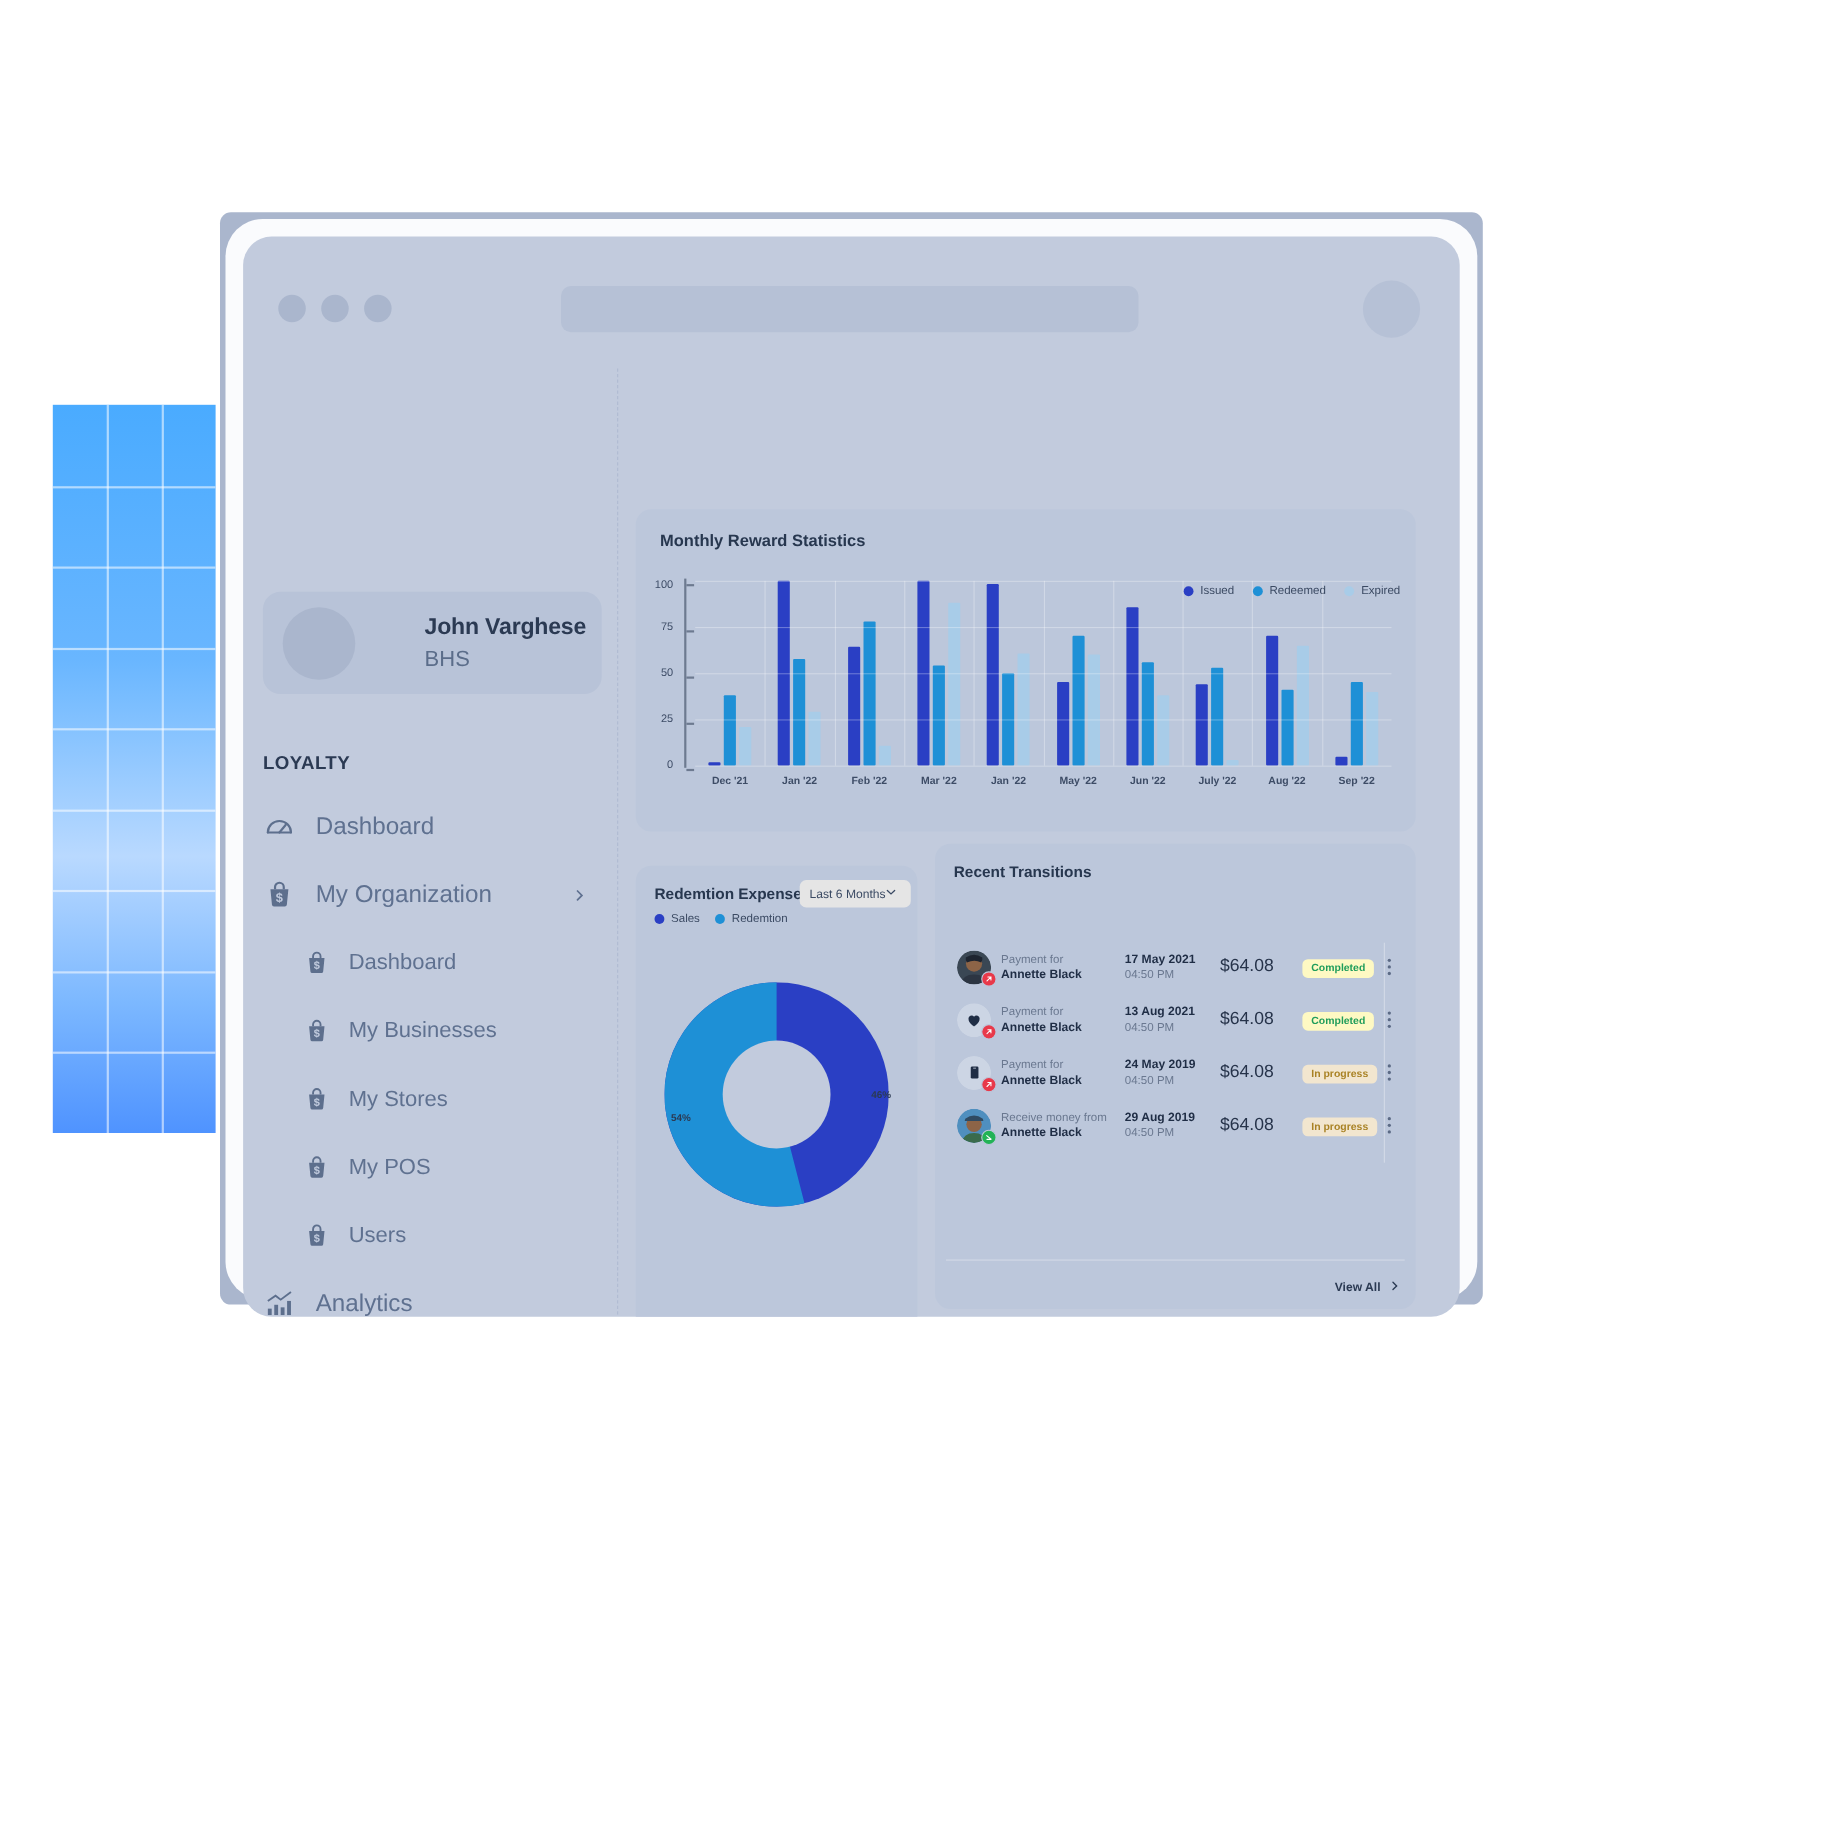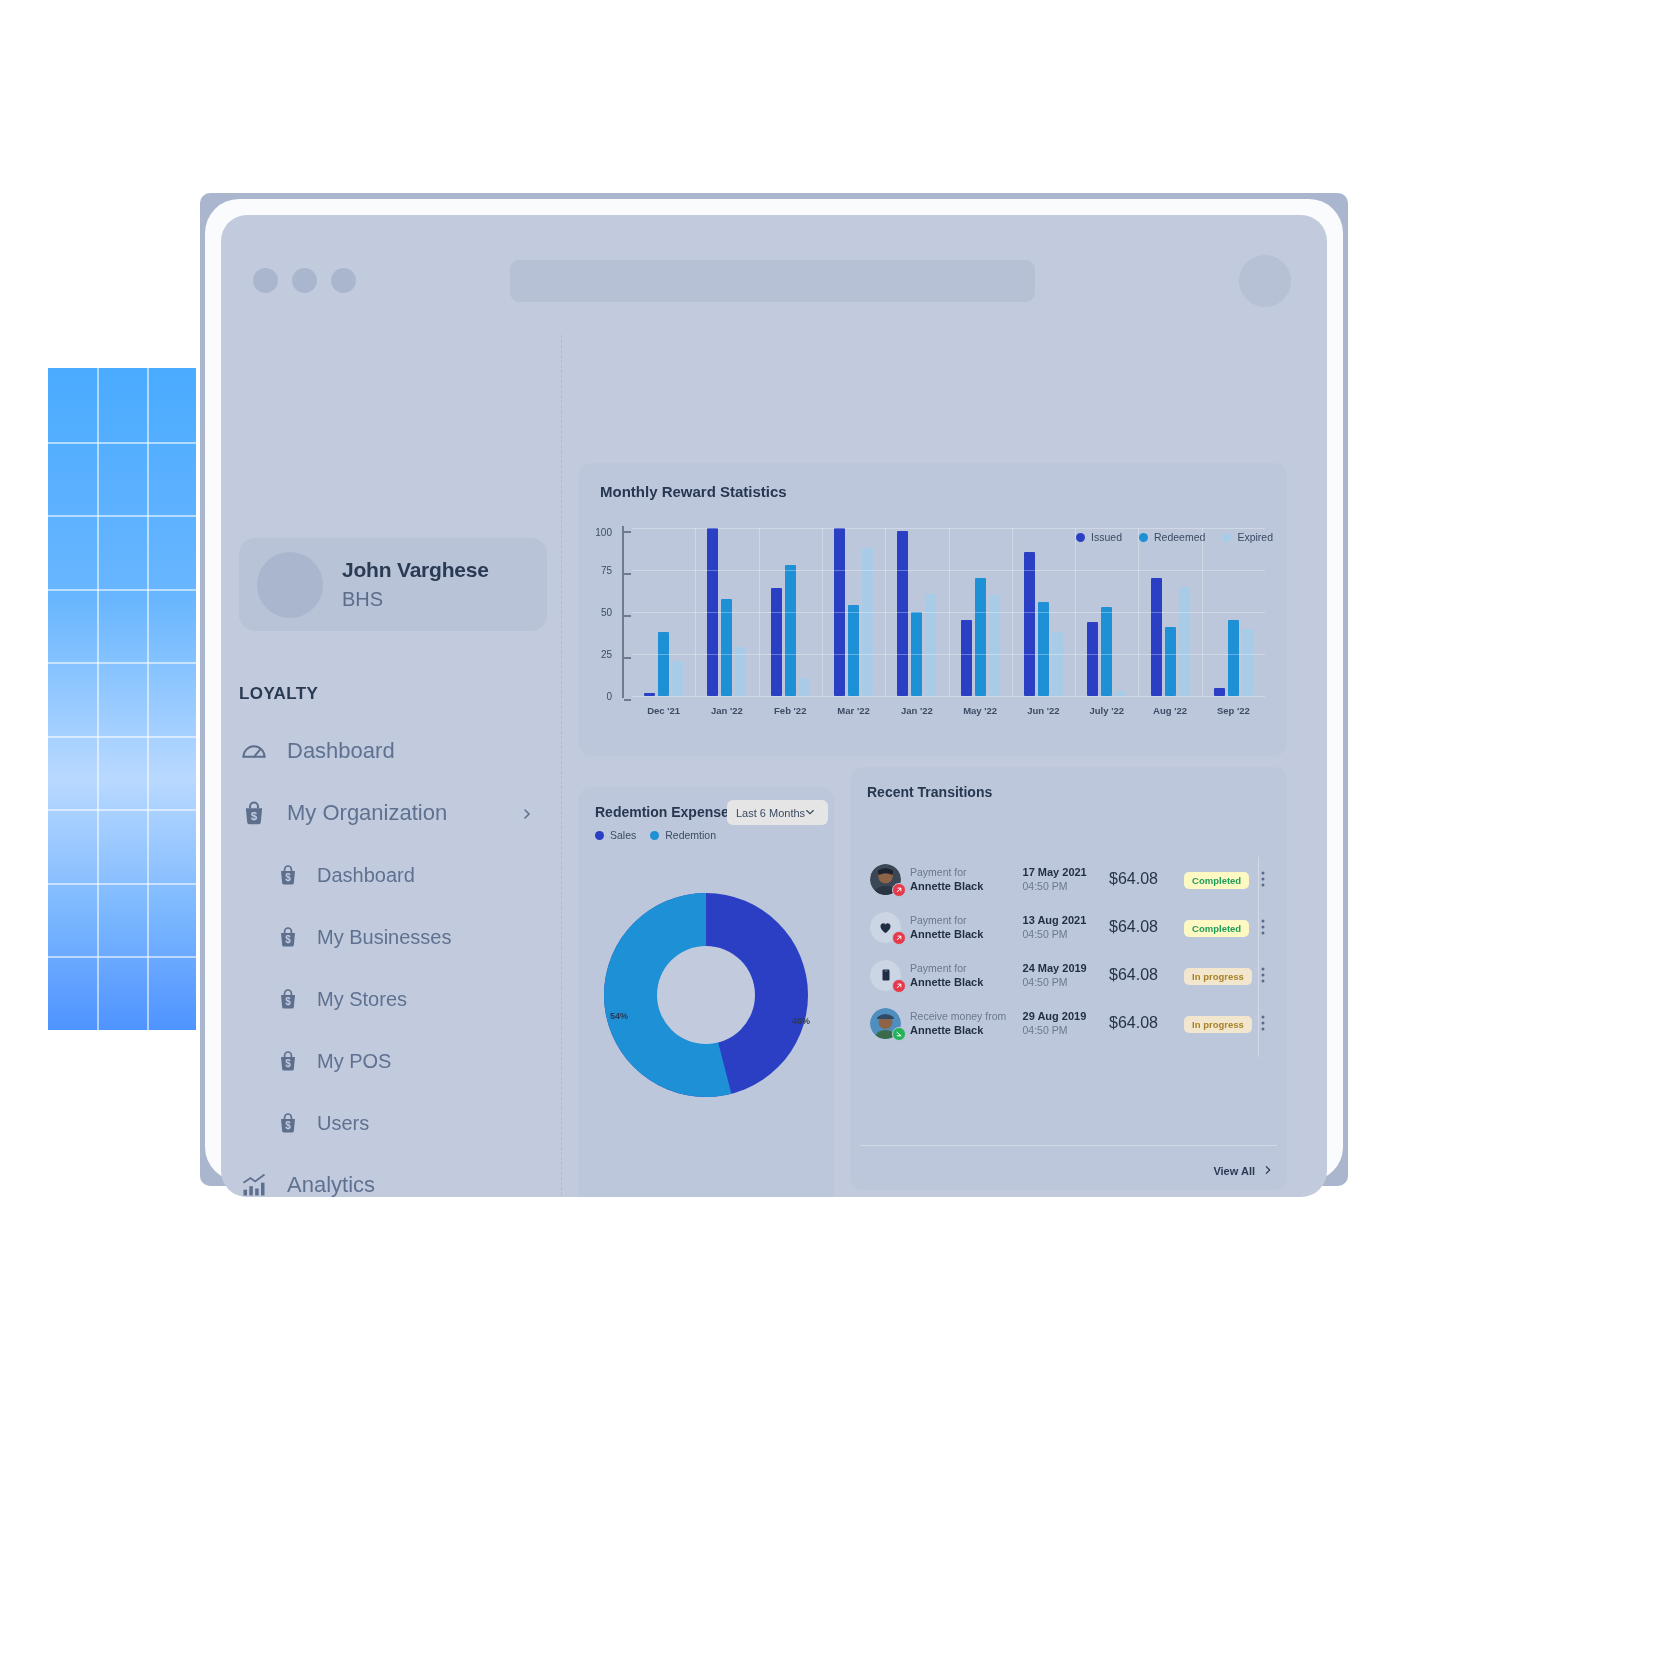--- a/index.html
+++ b/index.html
@@ -49,21 +49,21 @@
   }
 
   
   .sidebar { position: absolute; left: 0; top: 105px; width: 340px; height: 877px; }
   .sidebar-divider {
     position: absolute; left: 340px; top: 120px; width: 1px; height: 860px;
     border-left: 1px dashed #b0bbd2;
   }
   .profile-card {
     position: absolute; left: 18px; top: 218px; width: 308px; height: 93px;
-    background: #b8c3d8; border-radius: 16px; display: flex; align-items: center; padding-left: 18px;
+    background: #b8c3d8; border-radius: 16px; display: flex; align-items: center; padding-left: 18px; gap: 44px;
   }
   .profile-avatar { width: 66px; height: 66px; border-radius: 50%; background: #aab6cd; flex: 0 0 auto; }
   .profile-text { margin-left: 19px; }
   .profile-name { font-size: 21px; font-weight: bold; color: #2b3a53; letter-spacing: -0.2px; }
   .profile-org { font-size: 20px; color: #5b6d8a; margin-top: 6px; }
 
   .sect-label {
     position: absolute; left: 18px; top: 364px;
     font-size: 17px; font-weight: bold; color: #2b3a53; letter-spacing: .4px;
   }
@@ -436,21 +436,21 @@
             <span>Redemtion</span>
           </div>
         </div>
 
       <div class="donut-wrap">
         <svg viewBox="0 0 204 204" width="204" height="204">
           <circle id="slice-a" cx="102" cy="102" r="102" fill="#2a3fc4"></circle>
           <path id="slice-b" fill="#1e90d6" d="M 102 102 L 102 0 A 102 102 0 1 0 127.3663684908152 200.79548243512036 Z"></path>
         </svg>
         <div class="donut-hole"></div>
-        <div class="pct" style="right:-2px; top:50%; transform:translateY(-50%);margin-top:26px;">46%</div>
+        <div class="pct" style="right:-2px; top:50%; transform:translateY(-50%);">46%</div>
         <div class="pct" style="left:6px; top:58%;">54%</div>
       </div>
     </div>
 
     <div class="card tx-card">
       <div class="tx-title">Recent Transitions</div>
 
 
       <div class="tx-rows" id="tx-rows">
           <div class="tx-row">

